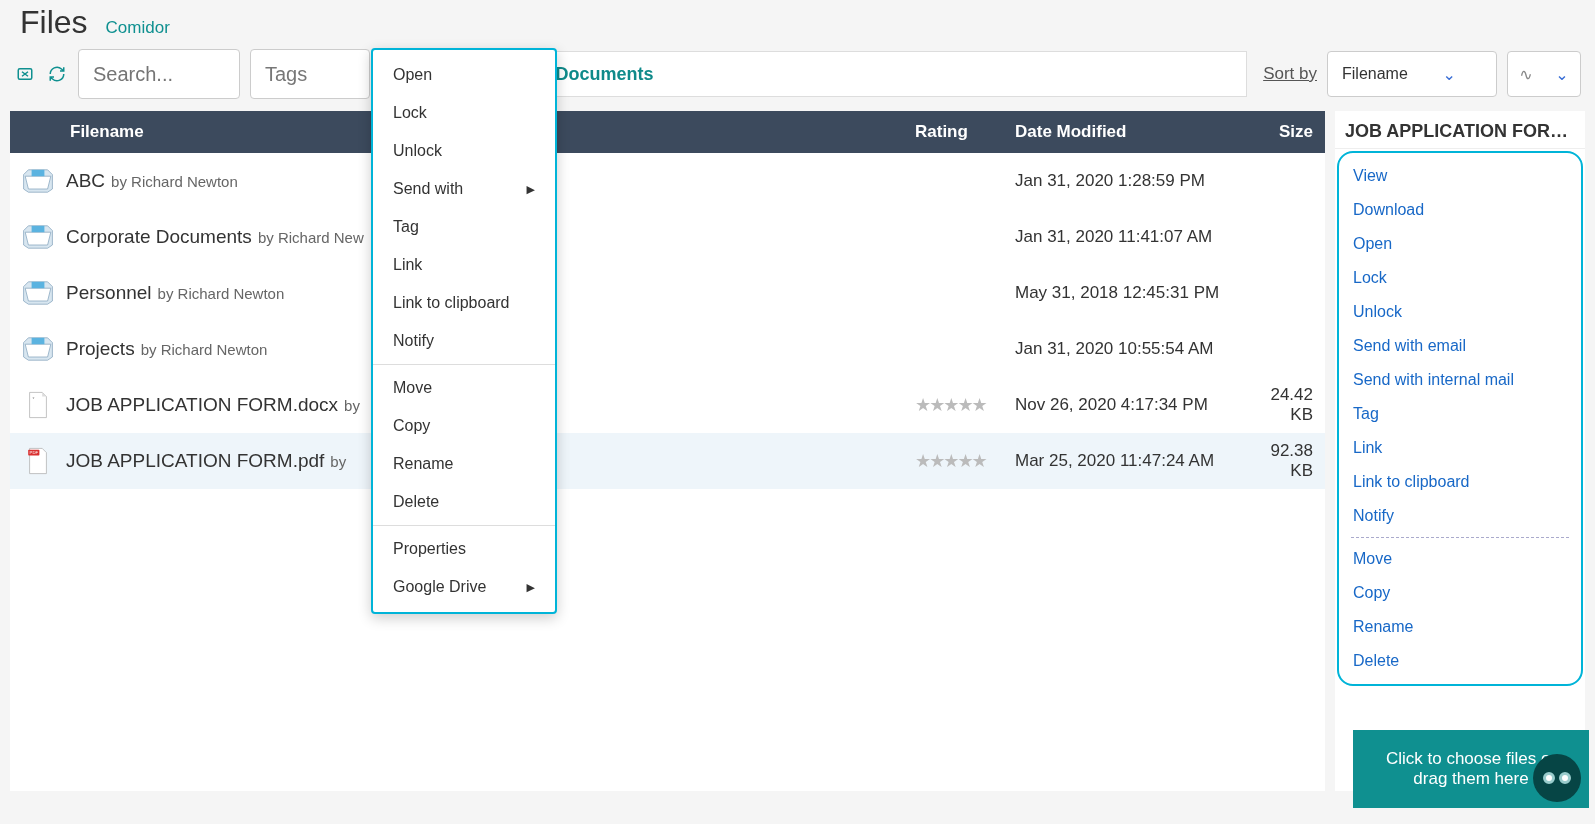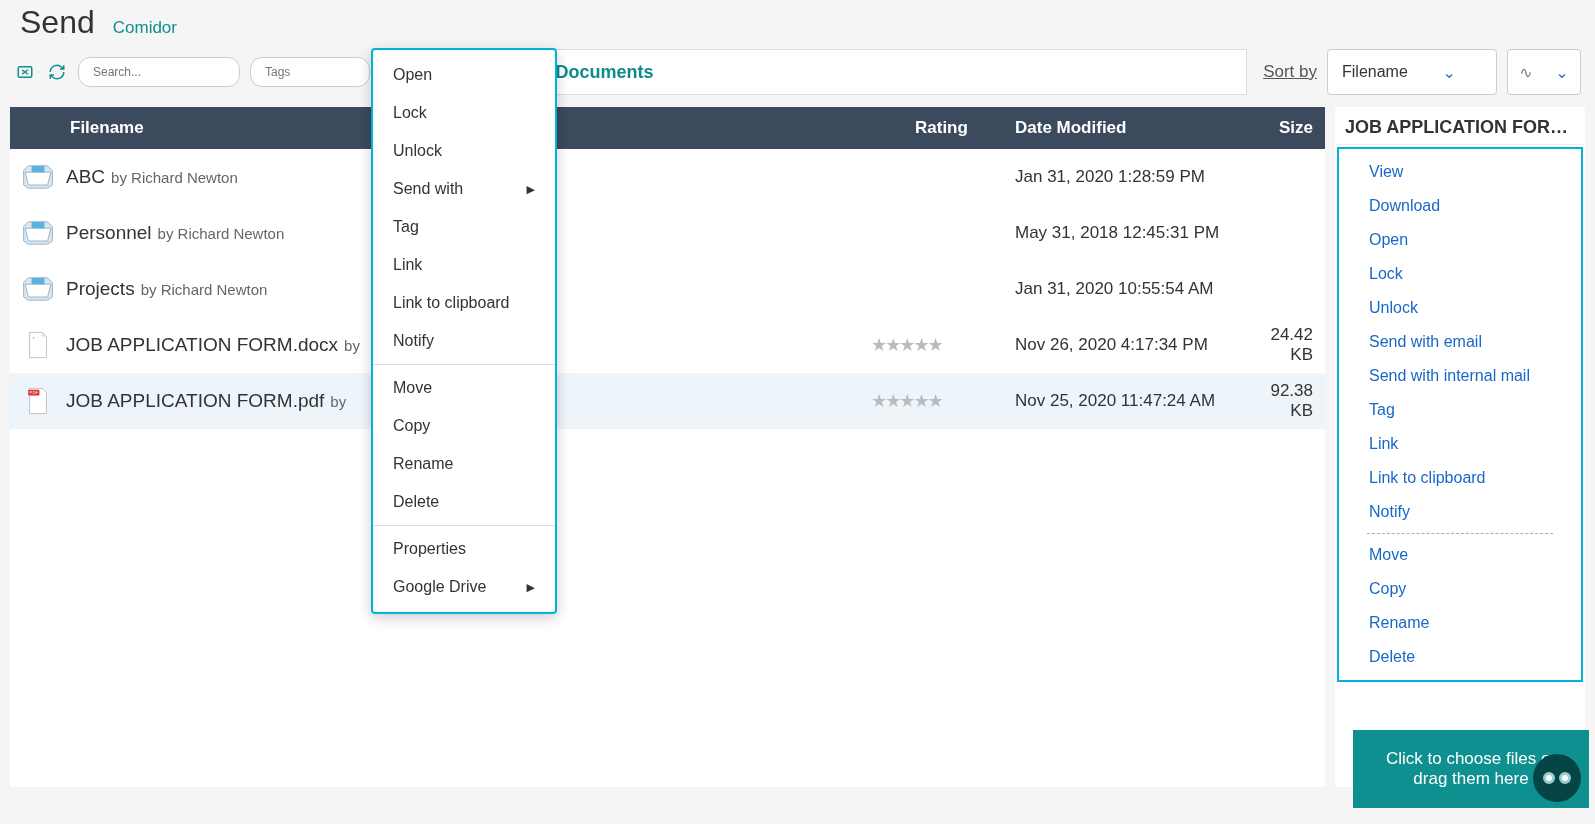--- a/index.html
+++ b/index.html
@@ -2,21 +2,21 @@
 <html><head>
 <meta charset="utf-8">
 <style>
 * { box-sizing: border-box; margin: 0; padding: 0; }
 body { font-family: "Segoe UI", Arial, sans-serif; background: #f5f5f5; color: #333; width: 1595px; height: 824px; overflow: hidden; position: relative; }
 .header { display: flex; align-items: baseline; padding: 4px 20px 8px; }
 .header h1 { font-size: 32px; font-weight: 400; color: #333; margin-right: 18px; }
 .header .brand { color: #0f9090; font-size: 17px; }
 .toolbar { display: flex; align-items: center; padding: 0 14px 12px; gap: 10px; }
 .icon-btn { width: 22px; height: 22px; display: inline-flex; align-items: center; justify-content: center; cursor: pointer; color: #0f9090; }
-.search-box, .tags-box { height: 30px; border: 1px solid #ccc; border-radius: 12px; padding: 0 14px; font-size: 12px; color: #777; background: #fff; }
+.search-box, .tags-box { height: 50px; border: 1px solid #ccc; border-radius: 4px; padding: 0 14px; font-size: 20px; color: #777; background: #fff; }
 .search-box { width: 162px; }
 .tags-box { width: 120px; display: flex; align-items: center; }
 .breadcrumb { flex: 1; height: 46px; background: #fff; border: 1px solid #ddd; display: flex; align-items: center; padding: 0 16px; font-size: 18px; color: #0f8a8a; font-weight: 600; }
 .breadcrumb .sep { margin: 0 6px; color: #0f8a8a; font-size: 13px; }
 .sort-area { display: flex; align-items: center; gap: 10px; margin-left: 6px; }
 .sort-label { font-size: 17px; color: #555; text-decoration: underline; }
 .sort-select { height: 46px; border: 1px solid #ccc; border-radius: 4px; padding: 0 40px 0 14px; font-size: 16px; background: #fff; position: relative; display: flex; align-items: center; width: 170px; justify-content: space-between;}
 .sort-select .chev { color: #3b6fd6; }
 .sort-dir { height: 46px; width: 74px; border: 1px solid #ccc; border-radius: 4px; background: #fff; display: flex; align-items:center; justify-content:space-around;}
 .main-row { display: flex; padding: 0 10px; gap: 10px; height: 680px;}
@@ -27,41 +27,41 @@
 .th-dm { width: 230px; text-align: left; }
 .th-sz { width: 80px; text-align: right; padding-right: 12px;}
 .tbody { flex:1; overflow:auto;}
 .trow { display: flex; align-items: center; min-height: 56px; border-bottom: 0px solid #eee; padding: 6px 0; }
 .trow.selected { background: #eef5fa; }
 .ticon { width: 56px; display:flex; justify-content:center; }
 .ticon svg { width: 32px; height: 28px; }
 .tname { flex: 1; font-size: 19px; color: #333; display:flex; align-items: baseline; gap: 6px;}
 .tname .by { font-size: 15px; color: #666; }
 .trating { width: 100px; color: #bbb; font-size: 18px; letter-spacing:-2px;}
-.tdate { width: 230px; font-size: 17px; color: #333; margin-left: 44px; }
+.tdate { width: 230px; font-size: 17px; color: #333; }
 .tsize { width: 80px; text-align:right; padding-right:12px; font-size: 17px;}
 .side-panel { width: 250px; background: #fff; display: flex; flex-direction: column; }
 .side-title { font-size: 18px; font-weight: 600; padding: 10px 10px 6px; white-space: nowrap; overflow: hidden; text-overflow: ellipsis; border-bottom:1px solid #eee;}
-.side-actions { border: 2px solid #00b4d8; border-radius: 0; margin: 2px 2px; padding: 6px 20px; display:flex; flex-direction:column; gap: 0px; overflow-y:auto;}
+.side-actions { border: 2px solid #00b4d8; border-radius: 16px; margin: 2px 2px; padding: 6px 4px; display:flex; flex-direction:column; gap: 0px; overflow-y:auto;}
 .side-actions a { color: #1868c7; font-size: 16px; padding: 8px 10px; text-decoration: none; cursor:pointer;}
 .side-actions .divider { border-top: 1px dashed #aac; margin: 4px 8px; }
 .context-menu { position: absolute; left: 371px; top: 48px; width: 186px; background: #fff; border: 2px solid #00b4d8; border-radius: 4px; box-shadow: 0 4px 14px rgba(0,0,0,0.2); padding: 6px 0; z-index: 50;}
 .context-menu .mi { padding: 10px 20px; font-size: 16px; color: #333; cursor:pointer; display:flex; justify-content: space-between; align-items:center;}
 .context-menu .sep { border-top: 1px solid #ddd; margin: 4px 0; }
 .context-menu .arrow { font-size: 11px; color:#333;}
 .drop-zone { position: absolute; right: 6px; bottom: 16px; width: 236px; height: 78px; background: #0f9090; color: #fff; display:flex; align-items:center; justify-content:center; text-align:center; font-size: 17px; padding: 10px 28px;}
 .avatar { position:absolute; right: 14px; bottom: 22px; width:48px; height:48px; border-radius:50%; background:#064545; display:flex; align-items:center; justify-content:center; z-index:60;}
 .avatar .eyes { display:flex; gap:4px;}
 .avatar .eye { width:12px; height:12px; border-radius:50%; background:#fff; border:3px solid #9cc;}
 </style>
 </head>
 <body>
 
 <div class="header">
-  <h1>Send</h1>
+  <h1>Files</h1>
   <span class="brand">Comidor</span>
 </div>
 
 <div class="toolbar">
   <span class="icon-btn">
     <svg viewBox="0 0 24 24" width="18" height="18" fill="none" stroke="#0f9090" stroke-width="2">
         <rect x="3" y="5" width="18" height="14" rx="2"></rect>
         <path d="M8 9l8 6M16 9l-8 6"></path>
       </svg>
   </span>
@@ -121,20 +121,36 @@
         </div>
         <div class="trow">
           <div class="ticon">
             <svg viewBox="0 0 40 32">
               <path fill="#d8e6f0" stroke="#8aa8c0" d="M2 8l6-6h24l6 6v18l-6 4H8l-6-4z"></path>
               <path fill="#fff" stroke="#8aa8c0" d="M4 10h32l-4 16H8z"></path>
               <rect x="12" y="2" width="16" height="8" fill="#5bb3e0"></rect>
             </svg>
           </div>
           <div class="tname">
+            <span>Corporate Documents</span>
+            <span class="by">by Richard New</span>
+          </div>
+          <div class="trating"></div>
+          <div class="tdate">Jan 31, 2020 11:41:07 AM</div>
+          <div class="tsize"></div>
+        </div>
+        <div class="trow">
+          <div class="ticon">
+            <svg viewBox="0 0 40 32">
+              <path fill="#d8e6f0" stroke="#8aa8c0" d="M2 8l6-6h24l6 6v18l-6 4H8l-6-4z"></path>
+              <path fill="#fff" stroke="#8aa8c0" d="M4 10h32l-4 16H8z"></path>
+              <rect x="12" y="2" width="16" height="8" fill="#5bb3e0"></rect>
+            </svg>
+          </div>
+          <div class="tname">
             <span>Personnel</span>
             <span class="by">by Richard Newton</span>
           </div>
           <div class="trating"></div>
           <div class="tdate">May 31, 2018 12:45:31 PM</div>
           <div class="tsize"></div>
         </div>
         <div class="trow">
           <div class="ticon">
             <svg viewBox="0 0 40 32">
@@ -173,21 +189,21 @@
               <path fill="#fff" stroke="#aaa" d="M4 2h18l6 6v30H4z"></path>
               <rect x="2" y="4" width="16" height="8" fill="#d93030" rx="1"></rect>
               <text x="4" y="10" font-size="6" fill="#fff">PDF</text>
             </svg>
           </div>
           <div class="tname">
             <span>JOB APPLICATION FORM.pdf</span>
             <span class="by">by</span>
           </div>
           <div class="trating">★★★★★</div>
-          <div class="tdate">Nov 25, 2020 11:47:24 AM</div>
+          <div class="tdate">Mar 25, 2020 11:47:24 AM</div>
           <div class="tsize">92.38 KB</div>
         </div>
       </div>
   </div>
 
   <div class="side-panel">
     <div class="side-title">JOB APPLICATION FORM...</div>
     <div class="side-actions" id="side-actions">
         <a>View</a>
         <a>Download</a>

